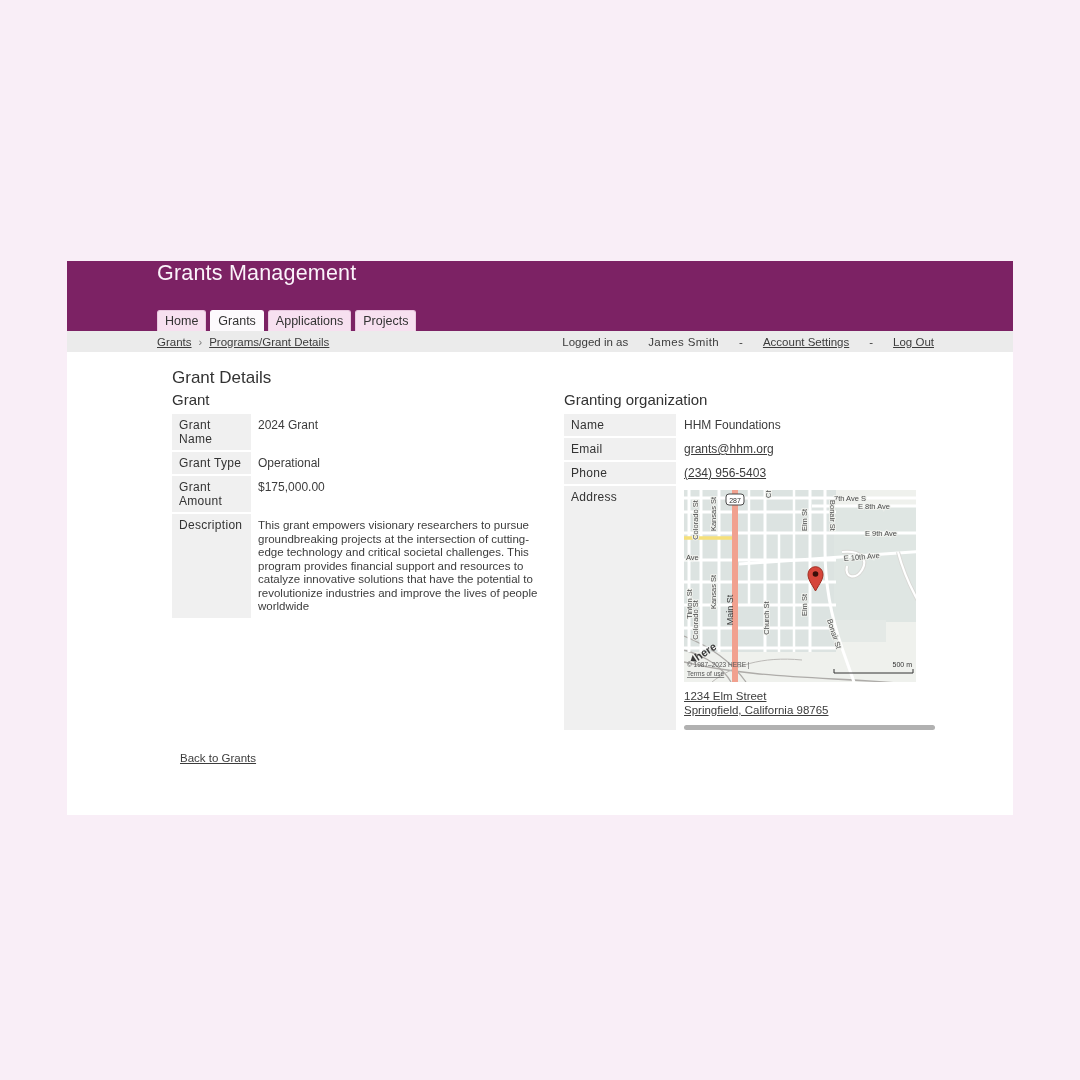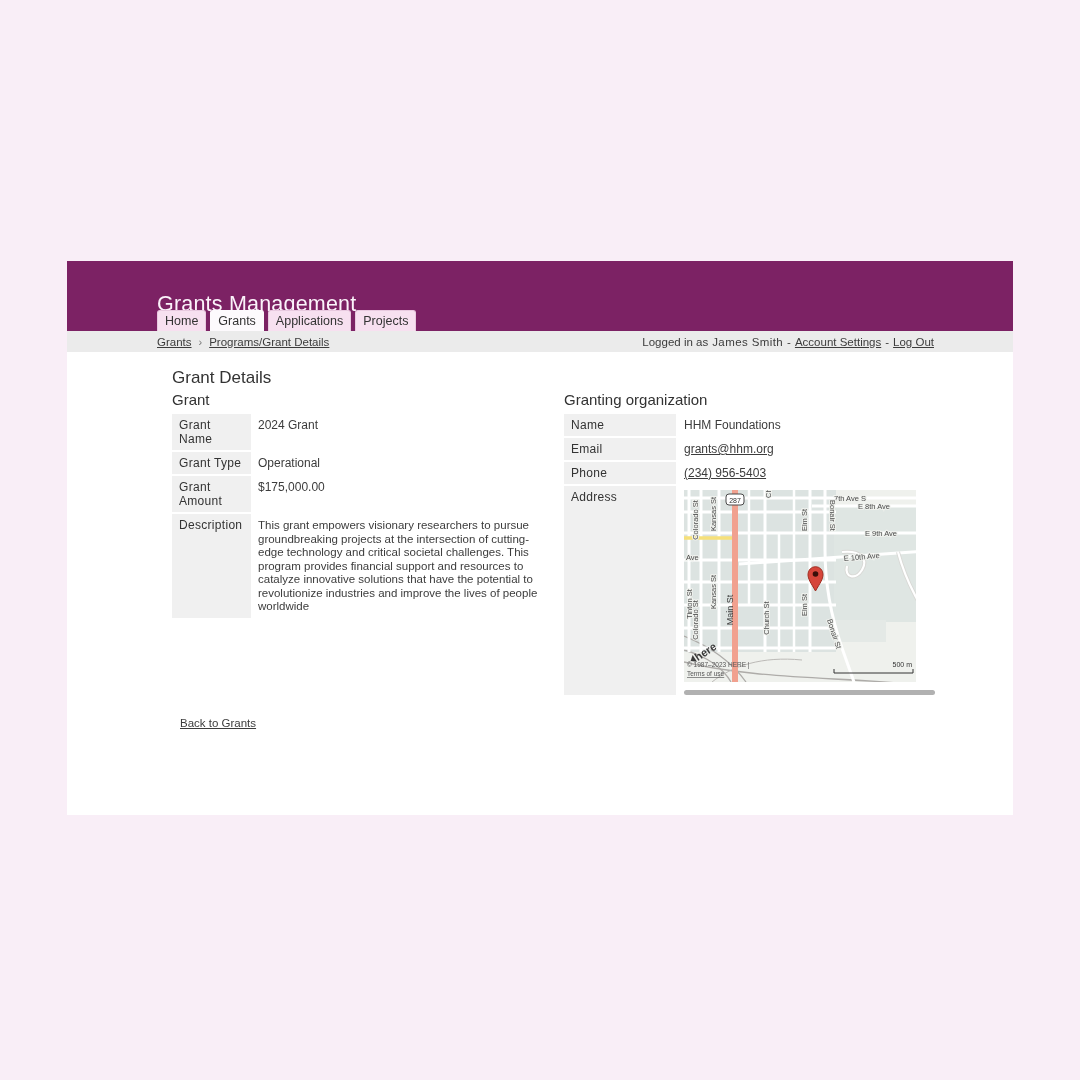--- a/index.html
+++ b/index.html
@@ -11,39 +11,39 @@
     position:relative;
   }
   .viewport { position:absolute; inset:0; width:1080px; height:1080px; background:#f9eef7; }
   .content {
     position:absolute; left:67px; top:261px; width:946px; height:554px;
     background:#ffffff; overflow:hidden;
   }
   
   .banner { position:relative; height:70px; background:#7c2264; }
   .banner h1 {
-    position:absolute; left:90px; top:31px;
+    position:absolute; left:90px; top:0;
     font-size:21.5px; font-weight:400; color:#fbf3fa; letter-spacing:.2px;
   }
   .tabs { position:absolute; left:90px; bottom:0; display:flex; }
   .tab {
     background:#f7e0f0; color:#333; font-size:12.5px; line-height:14px;
     padding:3px 7px; margin-right:4px; border-radius:3px 3px 0 0;
     cursor:pointer; border:1px solid #e8c9df; border-bottom:none;
   }
   .tab.active { background:#fdfafd; border-color:#fdfafd; }
   
   .crumbbar {
     height:21px; background:#ebebeb; display:flex; align-items:center;
     justify-content:space-between; padding:0 79px 0 90px; font-size:11.5px; color:#444;
   }
   .crumbbar a { color:#3c3c3c; text-decoration:underline; cursor:pointer; }
   .crumb-left { display:flex; align-items:center; gap:7px; }
   .crumb-sep { color:#777; font-size:11px; }
-  .session { display:flex; align-items:center; gap:4px; color:#3c3c3c; }
+  .session { display:flex; align-items:center; gap:20px; color:#3c3c3c; }
   .session .user { letter-spacing:.4px; }
   
   .main { padding:16px 0 0 105px; }
   h2.page-title { font-size:17px; font-weight:400; color:#333; margin-bottom:3px; }
   .cols { display:flex; }
   .col-left { width:392px; flex:none; }
   .col-right { flex:none; }
   h3.sec { font-size:15px; font-weight:400; color:#333; margin-bottom:6px; }
   .frow { display:flex; align-items:stretch; margin-bottom:2px; }
   .lbl {
@@ -235,20 +235,24 @@
                   </g>
 
                   <g>
                     <circle cx="247" cy="181" r="11" fill="#2f3037"></circle>
                     <path d="M241,179 l6,-3.5 6,3.5 -6,3.5 z" fill="none" stroke="#fff" stroke-width="1.4"></path>
                     <path d="M241,183.5 l6,3.5 6,-3.5" fill="none" stroke="#fff" stroke-width="1.4"></path>
                   </g>
                 </svg>
               </div>
 
+              <div class="addr-lines">
+                <a>1234 Elm Street</a><br>
+                <a>Springfield, California 98765</a>
+              </div>
               <div class="hscroll"></div>
             </div>
           </div>
         </section>
       </div>
 
       <a class="backlink">Back to Grants</a>
     </main>
 
   </div>

